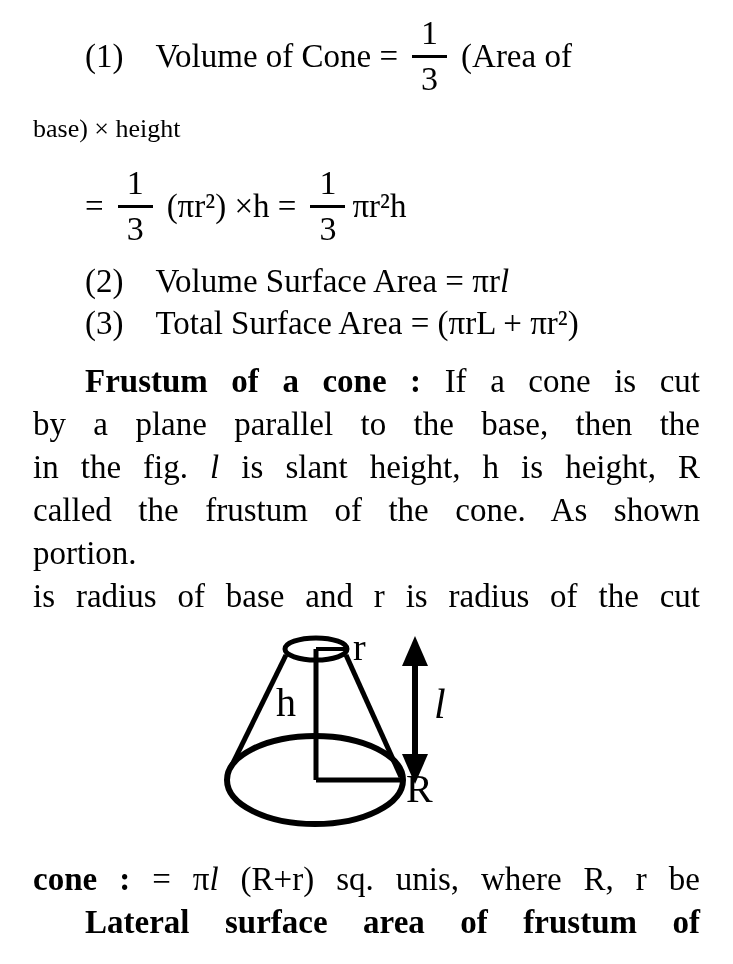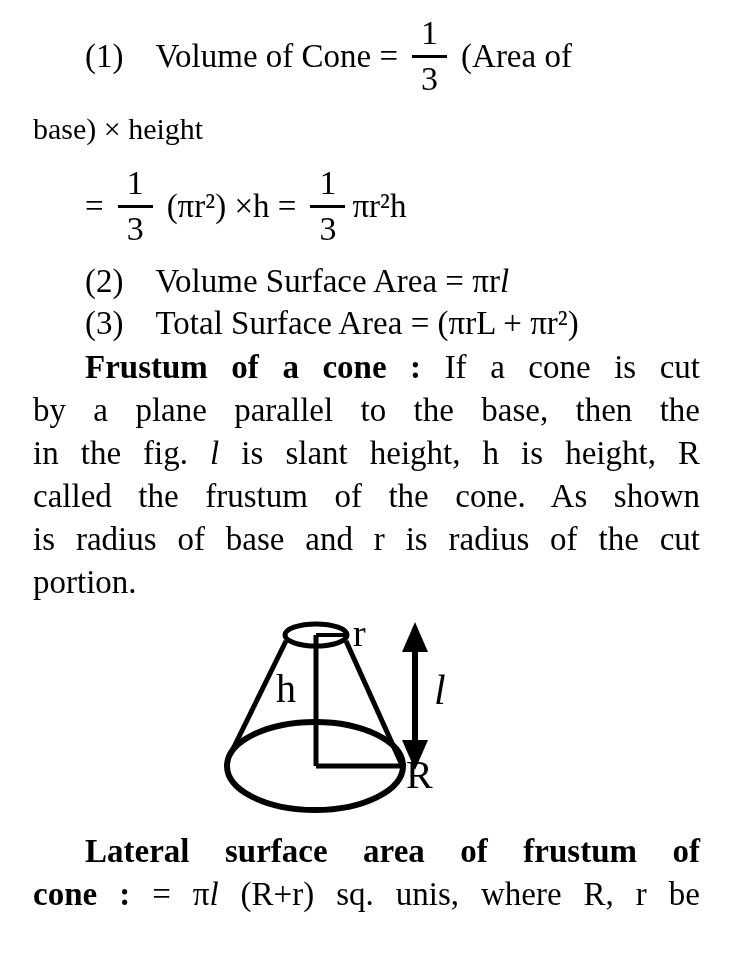--- a/index.html
+++ b/index.html
@@ -13,40 +13,40 @@
   .page { padding: 6px 33px 0 33px; width: 667px; }
 
   
   .frow {
     display: flex;
     align-items: center;
     font-size: 33px;
     white-space: pre;
   }
   .row1 { margin-left: 52px; min-height: 100px; }
-  .row2 { font-size: 30px; line-height: 46px; }
+  .row2 { font-size: 26px; line-height: 46px; }
   .row3 { margin-left: 52px; min-height: 92px; margin-top: 8px; }
   .row4 { margin-left: 52px; line-height: 42px; margin-top: 8px; }
   .row5 { margin-left: 52px; line-height: 42px; }
   .item-num { margin-right: 32px; }
 
   .frac {
     display: inline-flex;
     flex-direction: column;
     align-items: center;
     font-size: 34px;
     line-height: 38px;
     margin: 0 14px;
   }
   .frac .num { padding: 0 9px 3px 9px; border-bottom: 3px solid #000; }
   .frac .den { padding-top: 2px; }
   .frac.tight-right { margin-right: 7px; }
 
   
-  .para { margin-top: 2px; }
+  .para { margin-top: 16px; }
   .jline {
     font-size: 33px;
     line-height: 43px;
     text-align: justify;
     text-align-last: justify;
   }
   .jline.last { text-align-last: left; }
   .jline.indent { text-indent: 52px; }
   b { font-weight: bold; }
   i { font-style: italic; }
@@ -97,22 +97,22 @@
   <div class="frow row5">
     <span class="item-num">(3)</span>
     <span>Total Surface Area = (πrL + πr²)</span>
   </div>
 
   <div class="para">
     <div class="jline indent"><b>Frustum of a cone :</b><span> If a cone is cut</span></div>
     <div class="jline">by a plane parallel to the base, then the</div>
     <div class="jline"><span>in the fig. </span><i>l</i><span> is slant height, h is height, R</span></div>
     <div class="jline">called the frustum of the cone. As shown</div>
+    <div class="jline last">portion.</div>
     <div class="jline">is radius of base and r is radius of the cut</div>
-    <div class="jline last">portion.</div>
   </div>
 
   <div class="figure-wrap">
     <svg width="292" height="218" viewBox="0 0 292 218">
 
       <ellipse cx="115" cy="160" rx="88" ry="44" fill="none" stroke="#000" stroke-width="6"></ellipse>
 
       <ellipse cx="116" cy="29" rx="31" ry="11" fill="none" stroke="#000" stroke-width="5"></ellipse>
 
       <line x1="86" y1="35" x2="31" y2="147" stroke="#000" stroke-width="5"></line>
@@ -129,17 +129,17 @@
       <polygon points="215,164 202,134 228,134" fill="#000"></polygon>
 
       <text x="76" y="96" font-size="40">h</text>
       <text x="153" y="40" font-size="38">r</text>
       <text x="234" y="98" font-size="42" font-style="italic">l</text>
       <text x="206" y="182" font-size="40">R</text>
     </svg>
   </div>
 
   <div class="para">
+    <div class="jline"><b>cone :</b><span> = π</span><i>l</i><span> (R+r) sq. unis, where R, r be</span></div>
     <div class="jline indent"><b>Lateral surface area of frustum of</b></div>
-    <div class="jline"><b>cone :</b><span> = π</span><i>l</i><span> (R+r) sq. unis, where R, r be</span></div>
   </div>
 
 </div>
 
 </body></html>

